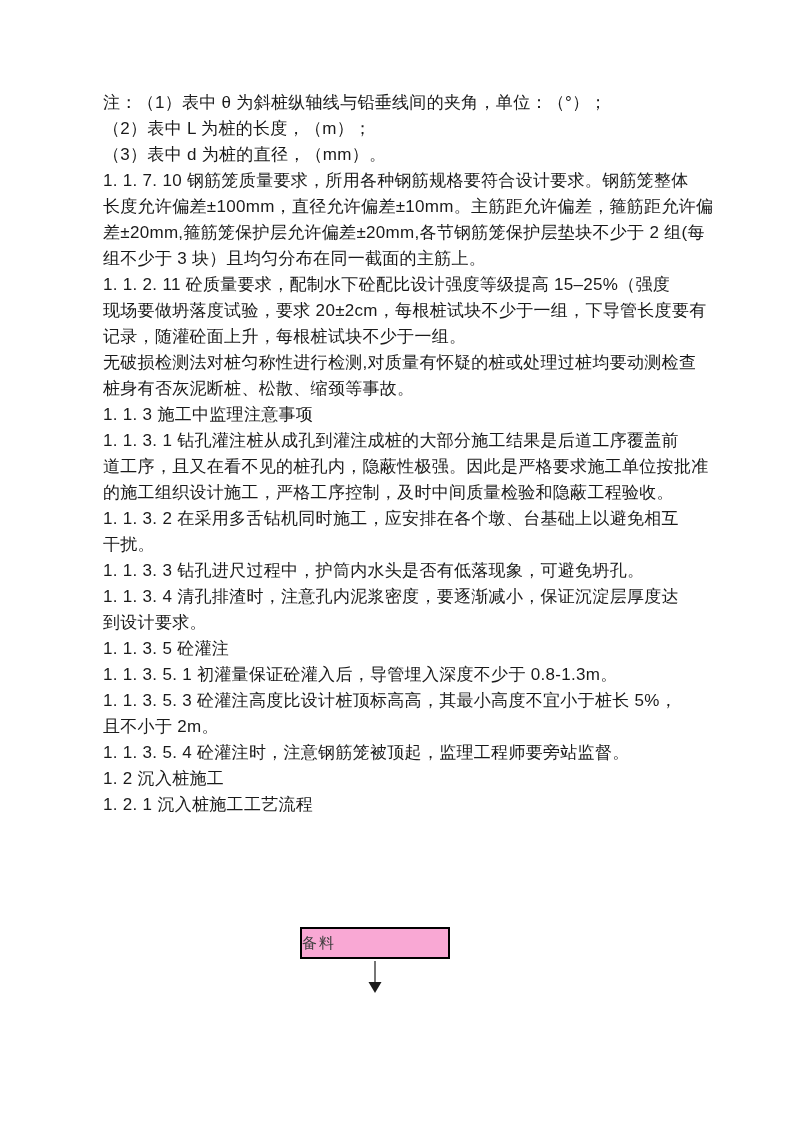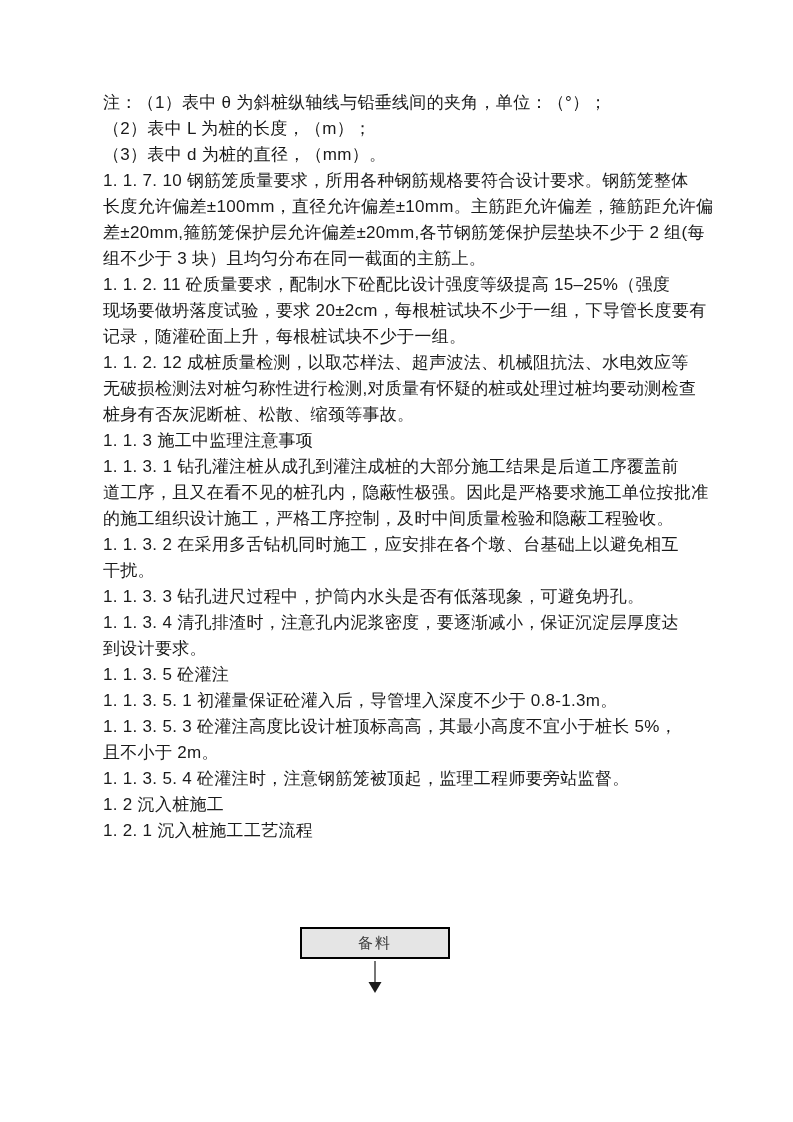--- a/index.html
+++ b/index.html
@@ -31,24 +31,23 @@
     white-space: pre;
   }
   .flow-box {
     position: absolute;
     left: 300px;
     top: 927px;
     width: 150px;
     height: 32px;
     box-sizing: border-box;
     border: 2px solid #000000;
-    background: #e5e5e5;
+    background: #f9a8d4;
     display: flex;
     align-items: center;
-    justify-content: center;
   }
   .flow-label {
     font-size: 15px;
     letter-spacing: 2px;
     color: #3d3d3d;
   }
   .flow-arrow {
     position: absolute;
     left: 365px;
     top: 960px;
@@ -65,21 +64,20 @@
       <div class="line">注：（1）表中 θ 为斜桩纵轴线与铅垂线间的夹角，单位：（°）；</div>
       <div class="line">（2）表中 L 为桩的长度，（m）；</div>
       <div class="line">（3）表中 d 为桩的直径，（mm）。</div>
       <div class="line">1. 1. 7. 10 钢筋笼质量要求，所用各种钢筋规格要符合设计要求。钢筋笼整体</div>
       <div class="line">长度允许偏差±100mm，直径允许偏差±10mm。主筋距允许偏差，箍筋距允许偏</div>
       <div class="line">差±20mm,箍筋笼保护层允许偏差±20mm,各节钢筋笼保护层垫块不少于 2 组(每</div>
       <div class="line">组不少于 3 块）且均匀分布在同一截面的主筋上。</div>
       <div class="line">1. 1. 2. 11 砼质量要求，配制水下砼配比设计强度等级提高 15–25%（强度</div>
       <div class="line">现场要做坍落度试验，要求 20±2cm，每根桩试块不少于一组，下导管长度要有</div>
       <div class="line">记录，随灌砼面上升，每根桩试块不少于一组。</div>
-      <div class="line">1. 1. 2. 12 成桩质量检测，以取芯样法、超声波法、机械阻抗法、水电效应等</div>
       <div class="line">无破损检测法对桩匀称性进行检测,对质量有怀疑的桩或处理过桩均要动测检查</div>
       <div class="line">桩身有否灰泥断桩、松散、缩颈等事故。</div>
       <div class="line">1. 1. 3 施工中监理注意事项</div>
       <div class="line">1. 1. 3. 1 钻孔灌注桩从成孔到灌注成桩的大部分施工结果是后道工序覆盖前</div>
       <div class="line">道工序，且又在看不见的桩孔内，隐蔽性极强。因此是严格要求施工单位按批准</div>
       <div class="line">的施工组织设计施工，严格工序控制，及时中间质量检验和隐蔽工程验收。</div>
       <div class="line">1. 1. 3. 2 在采用多舌钻机同时施工，应安排在各个墩、台基础上以避免相互</div>
       <div class="line">干扰。</div>
       <div class="line">1. 1. 3. 3 钻孔进尺过程中，护筒内水头是否有低落现象，可避免坍孔。</div>
       <div class="line">1. 1. 3. 4 清孔排渣时，注意孔内泥浆密度，要逐渐减小，保证沉淀层厚度达</div>

